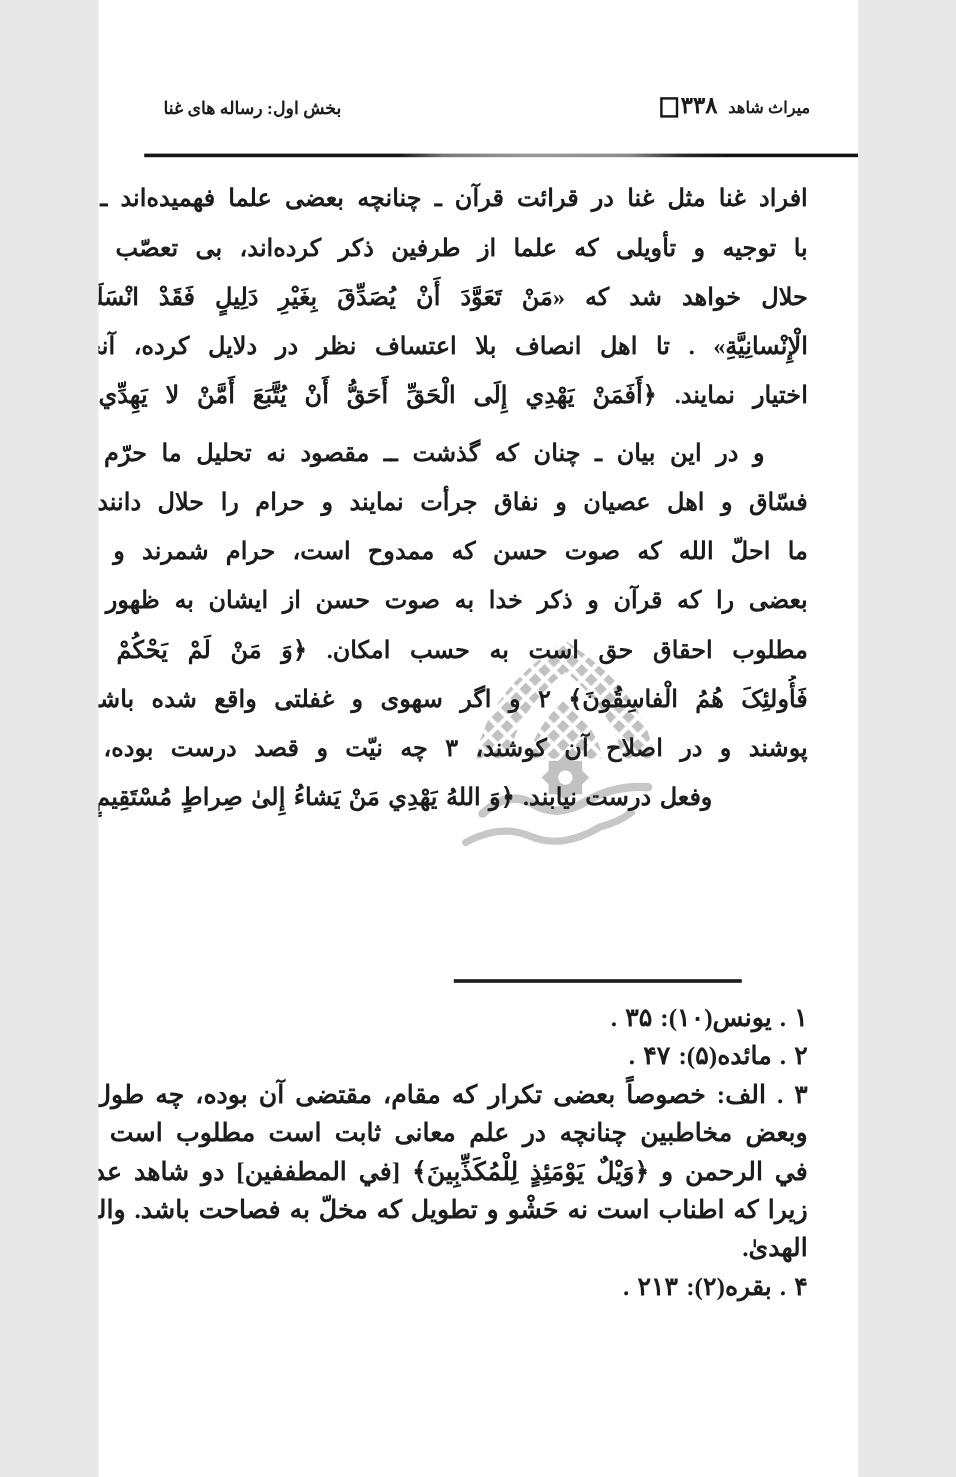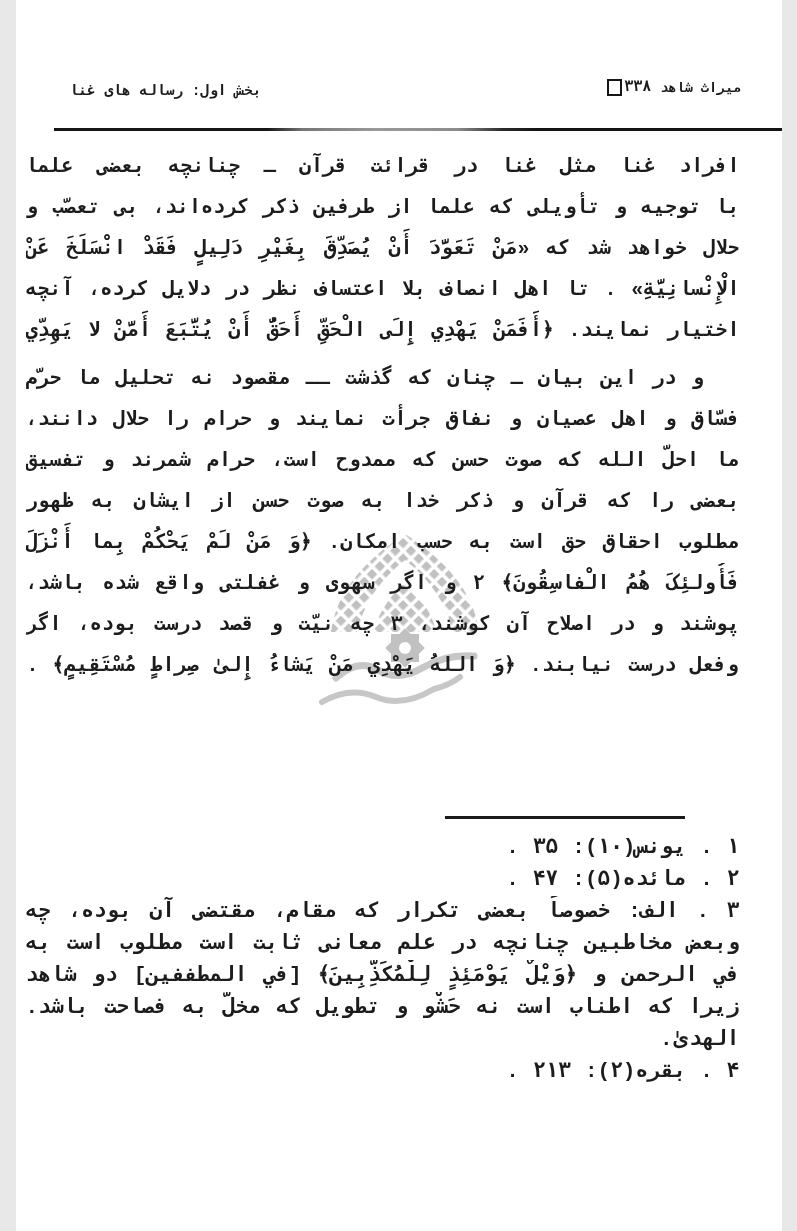--- a/index.html
+++ b/index.html
@@ -1,40 +1,40 @@
 <!DOCTYPE html>
 <html lang="fa"><head>
 <meta charset="utf-8">
 <style>
   html,body{margin:0;padding:0;background:#e8e8e8;}
   .page{
     position:relative;
-    width:766px;height:1231px;
+    width:633px;height:1231px;
     margin:0 auto;
     background:#ffffff;
     overflow:hidden;
-    font-family:Liberation Mono, monospace;
+    font-family:Liberation Serif, serif;
     color:#1c1c1c;
     direction:rtl;
   }
   
   .hdr-left{
     position:absolute;left:54px;top:82px;
     font-size:14.5px;font-weight:bold;direction:rtl;
     letter-spacing:0.2px;
   }
   .hdr-right{
     position:absolute;right:40px;top:76px;
     display:flex;flex-direction:row;align-items:center;direction:ltr;
   }
   .num-box{
     display:inline-block;width:11px;height:13px;
     border:2.6px solid #161616;margin-right:2px;margin-top:2px;
   }
-  .page-num{font-size:15px;font-weight:bold;letter-spacing:1px;}
+  .page-num{font-size:19px;font-weight:bold;letter-spacing:1px;}
   .book-title{font-size:13.5px;font-weight:bold;margin-left:9px;margin-top:3px;}
   .hdr-rule{
     position:absolute;left:38px;top:128px;width:734px;height:3.4px;
     background:linear-gradient(90deg,#161616 0%,#161616 29%,#777 34%,#9a9a9a 44%,#8b8b8b 55%,#2c2c2c 61%,#121212 66%,#121212 100%);
   }
   
   .body-block{
     position:absolute;top:146px;right:42px;width:714px;
     font-weight:bold;font-size:20px;z-index:2;
   }

